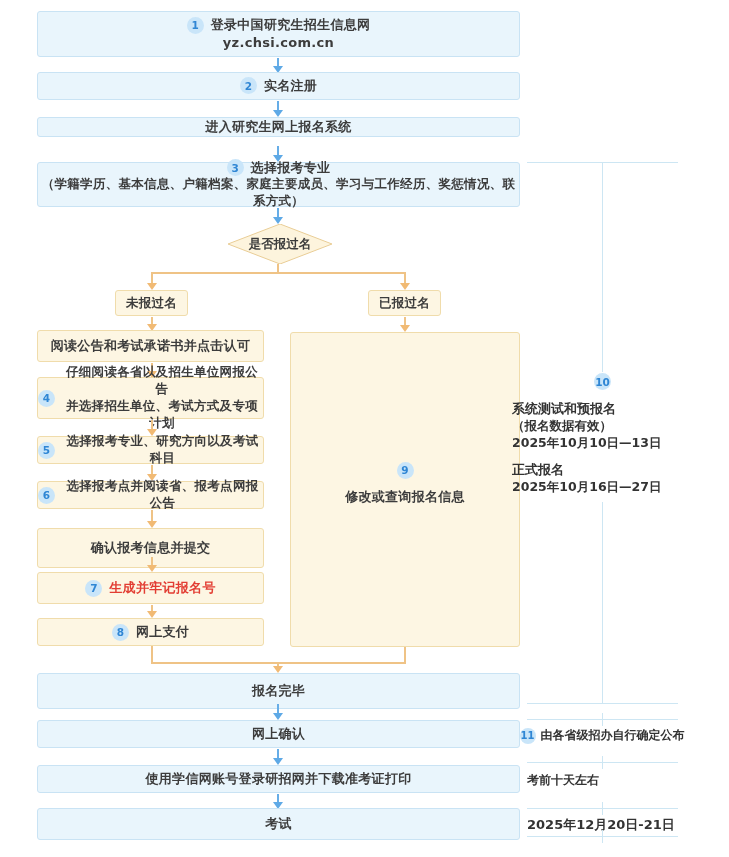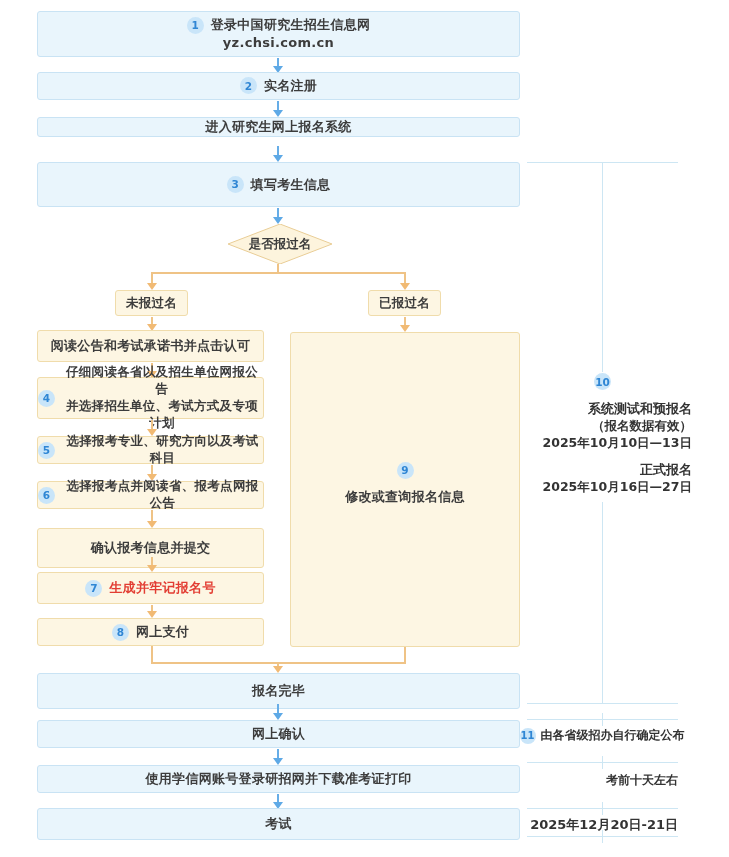--- a/index.html
+++ b/index.html
@@ -26,21 +26,21 @@
   .sub{font-size:12.5px;}
   .red{color:#e23d33; font-weight:700;}
   .ln{position:absolute;}
   .ln.blue{background:#66ade7;}
   .ln.orange{background:#efc386;}
   .ln.lite{background:#cde6f3;}
   .ah{position:absolute; width:0; height:0;
       border-left:5px solid transparent; border-right:5px solid transparent;
       border-top:7px solid #5ea9e6;}
   .ah.orange{border-top-color:#f1ba74;}
-  .note{position:absolute; text-align:right; font-size:12.5px; font-weight:600; color:#333;}
+  .note{position:absolute; text-align:left; font-size:12.5px; font-weight:600; color:#333;}
   .note .hd{font-size:13px; font-weight:700;}
   .note .gap{height:9px;}
   #diamond-wrap{position:absolute; left:228px; top:224px; width:104px; height:40px;}
   #diamond-label{position:absolute; left:228px; top:224px; width:104px; height:40px;
     display:flex; align-items:center; justify-content:center; font-size:12.5px; font-weight:600;}
 </style>
 </head>
 <body>
 
 <div id="canvas">
@@ -69,22 +69,23 @@
   <div class="bx blue" style="left:37px; top:117px; width:483px; height:20px;">
     <span>进入研究生网上报名系统</span>
   </div>
 
   <div class="ln blue" style="left:277px; top:146px; width:2px; height:9px;"></div>
   <div class="ah" style="left:273px; top:155px;"></div>
 
   <div class="bx blue col" style="left:37px; top:162px; width:483px; height:45px;">
     <div class="row">
       <span class="badge">3</span>
-      <span>填写考生信息</span>
+      <span>选择报考专业</span>
     </div>
+    <div class="sub">（学籍学历、基本信息、户籍档案、家庭主要成员、学习与工作经历、奖惩情况、联系方式）</div>
   </div>
 
   <div class="ln blue" style="left:277px; top:208px; width:2px; height:9px;"></div>
   <div class="ah" style="left:273px; top:217px;"></div>
 
   <svg id="diamond-wrap" viewBox="0 0 104 40">
     <polygon points="52,0 104,20 52,40 0,20" fill="#fdf4dd" stroke="#e9cd96" stroke-width="1"></polygon>
   </svg>
   <div id="diamond-label">是否报过名</div>
 

